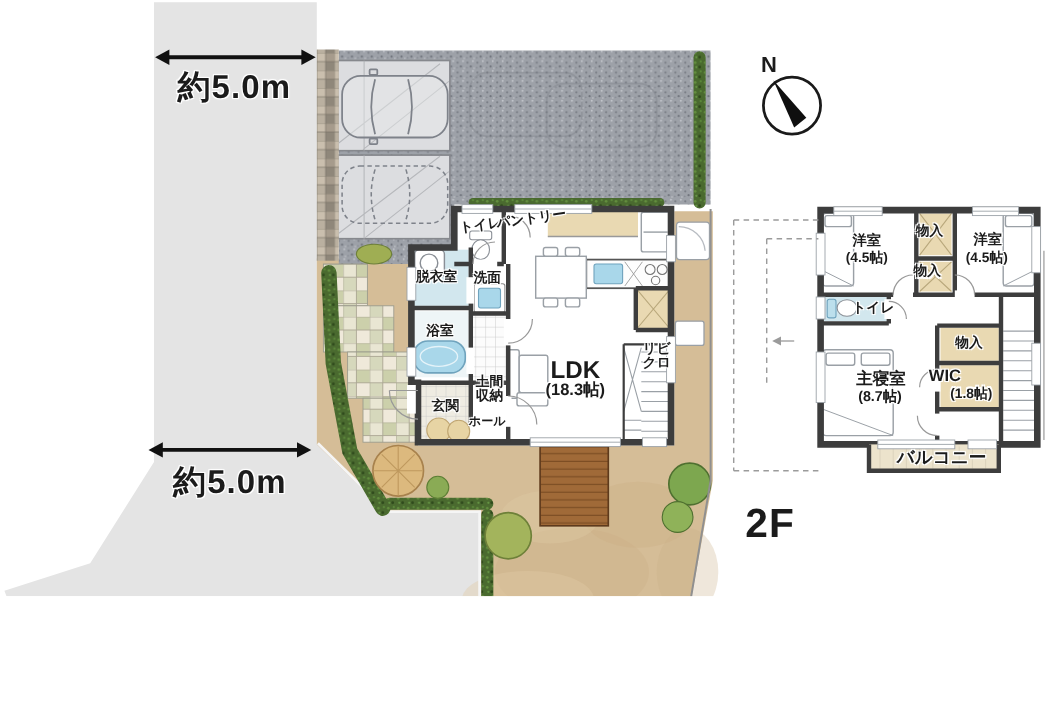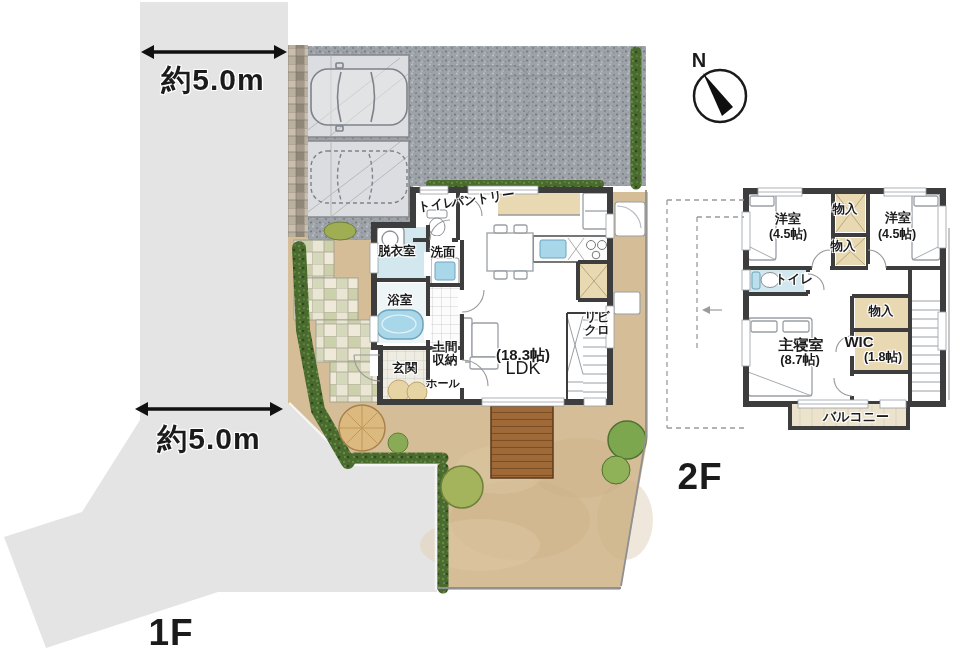--- a/index.html
+++ b/index.html
@@ -1,16 +1,16 @@
 <!DOCTYPE html>
 <html><head>
 <meta charset="utf-8">
 <style>
   html,body{margin:0;padding:0;background:#fff;}
-  .canvas{position:relative;width:960px;height:658px;background:#ffffff;overflow:hidden;
+  .canvas{position:relative;width:960px;height:542px;background:#ffffff;overflow:hidden;
           font-family:"Liberation Sans",sans-serif;}
   .canvas svg{position:absolute;left:0;top:0;}
   .lbl{position:absolute;transform:translate(-50%,-50%);white-space:nowrap;
        font-weight:600;color:#1b1b1b;line-height:1.05;text-align:center;
        text-shadow:-1px -1px 0 #fff,1px -1px 0 #fff,-1px 1px 0 #fff,1px 1px 0 #fff,0 0 3px #fff;}
   .lbl.wrap{white-space:normal;margin-top:43px;}
   .lbl.rot{transform:translate(-50%,-50%) rotate(-8deg);}
   .big{font-weight:700;letter-spacing:1px;}
 </style>
 </head>
@@ -325,30 +325,30 @@
 <div class="lbl" style="left:699px;top:60px;font-size:20px;font-weight:700;">N</div>
 
 <div class="lbl rot" style="left:437px;top:205px;font-size:12.5px;">トイレ</div>
 <div class="lbl rot" style="left:483px;top:199px;font-size:12.5px;">パントリー</div>
 <div class="lbl" style="left:397px;top:252px;font-size:12.5px;">脱衣室</div>
 <div class="lbl" style="left:443px;top:253px;font-size:12.5px;">洗面</div>
 <div class="lbl" style="left:400px;top:301px;font-size:12.5px;">浴室</div>
 <div class="lbl wrap" style="left:445px;top:311px;font-size:12.5px;width:28px;">土間収納</div>
 <div class="lbl" style="left:405px;top:369px;font-size:12.5px;">玄関</div>
 <div class="lbl" style="left:443px;top:384px;font-size:11px;">ホール</div>
-<div class="lbl" style="left:523px;top:336px;font-size:18px;font-weight:400;margin-top:32px;">LDK</div>
+<div class="lbl" style="left:523px;top:336px;font-size:22px;font-weight:700;">LDK</div>
 <div class="lbl" style="left:523px;top:355px;font-size:15px;">(18.3帖)</div>
 <div class="lbl wrap" style="left:597px;top:281px;font-size:12.5px;width:28px;">リビクロ</div>
 
 <div class="lbl" style="left:788px;top:219px;font-size:13px;">洋室</div>
 <div class="lbl" style="left:788px;top:235px;font-size:12.5px;">(4.5帖)</div>
 <div class="lbl" style="left:845px;top:210px;font-size:12.5px;">物入</div>
 <div class="lbl" style="left:843px;top:247px;font-size:12.5px;">物入</div>
 <div class="lbl" style="left:898px;top:218px;font-size:13px;">洋室</div>
 <div class="lbl" style="left:897px;top:235px;font-size:12.5px;">(4.5帖)</div>
 <div class="lbl" style="left:794px;top:280px;font-size:12.5px;">トイレ</div>
 <div class="lbl" style="left:801px;top:345px;font-size:15px;">主寝室</div>
 <div class="lbl" style="left:800px;top:360px;font-size:13px;">(8.7帖)</div>
 <div class="lbl" style="left:881px;top:312px;font-size:12.5px;">物入</div>
 <div class="lbl" style="left:859px;top:342px;font-size:15px;font-weight:700;">WIC</div>
 <div class="lbl" style="left:883px;top:358px;font-size:12.5px;">(1.8帖)</div>
-<div class="lbl" style="left:856px;top:417px;font-size:13px;text-align:center;">バルコニー</div>
+<div class="lbl" style="left:856px;top:417px;font-size:16px;text-align:center;">バルコニー</div>
 </div>
 
 </body></html>

